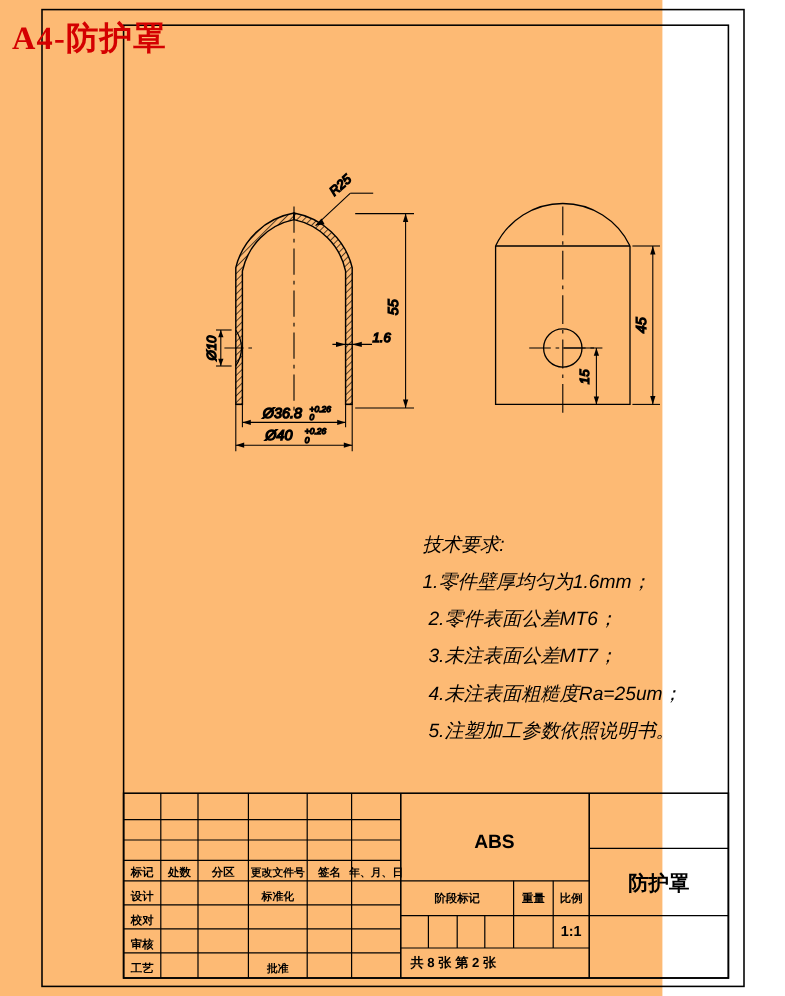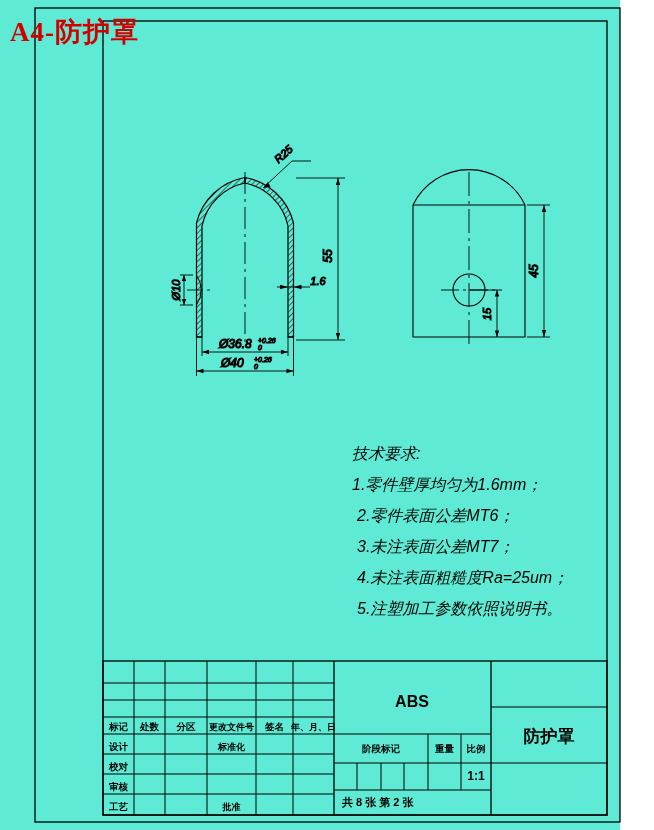--- a/index.html
+++ b/index.html
@@ -10,23 +10,23 @@
   body {
     width: 654px;
     height: 830px;
     position: relative;
     font-family: "Liberation Sans", sans-serif;
     overflow: hidden;
   }
   #page {
     position: absolute;
     left: 0; top: 0;
-    width: 620px;
+    width: 552px;
     height: 830px;
-    background: #5eead4;
+    background: #fdba74;
   }
   .title-label {
     position: absolute;
     left: 10px;
     top: 14px;
     font-family: "Liberation Serif", serif;
     font-size: 27px;
     font-weight: bold;
     color: #d40000;
     letter-spacing: 1px;

